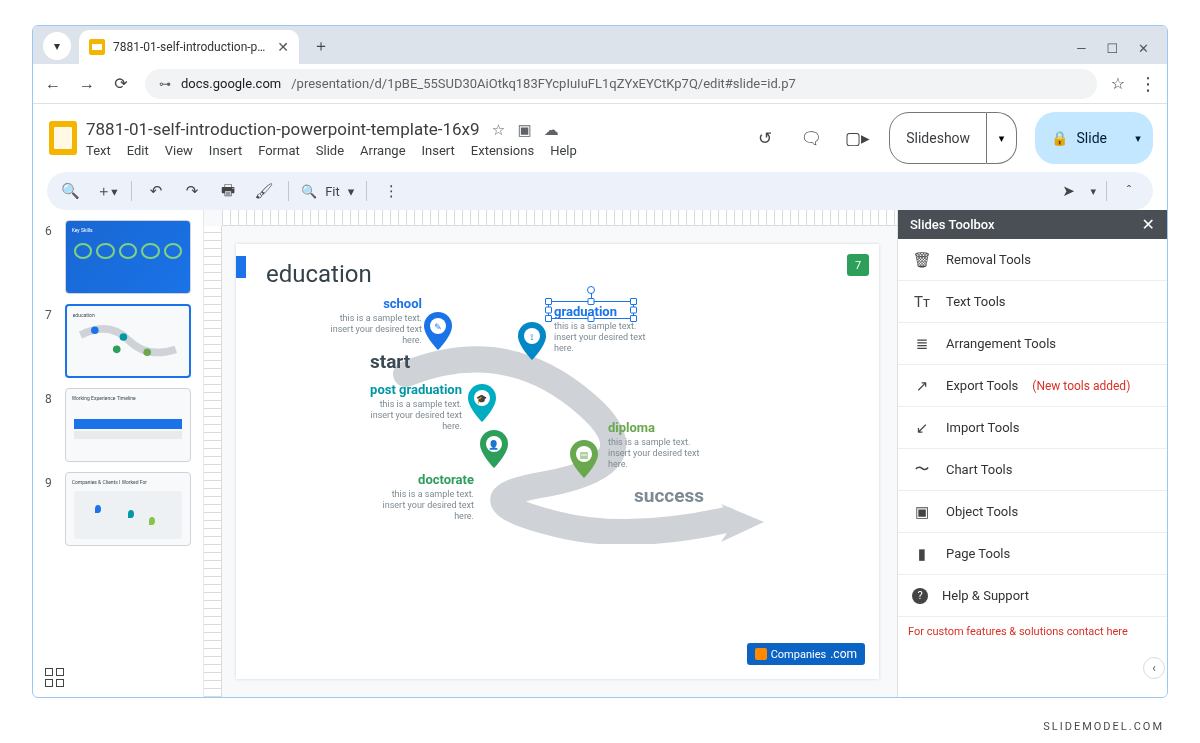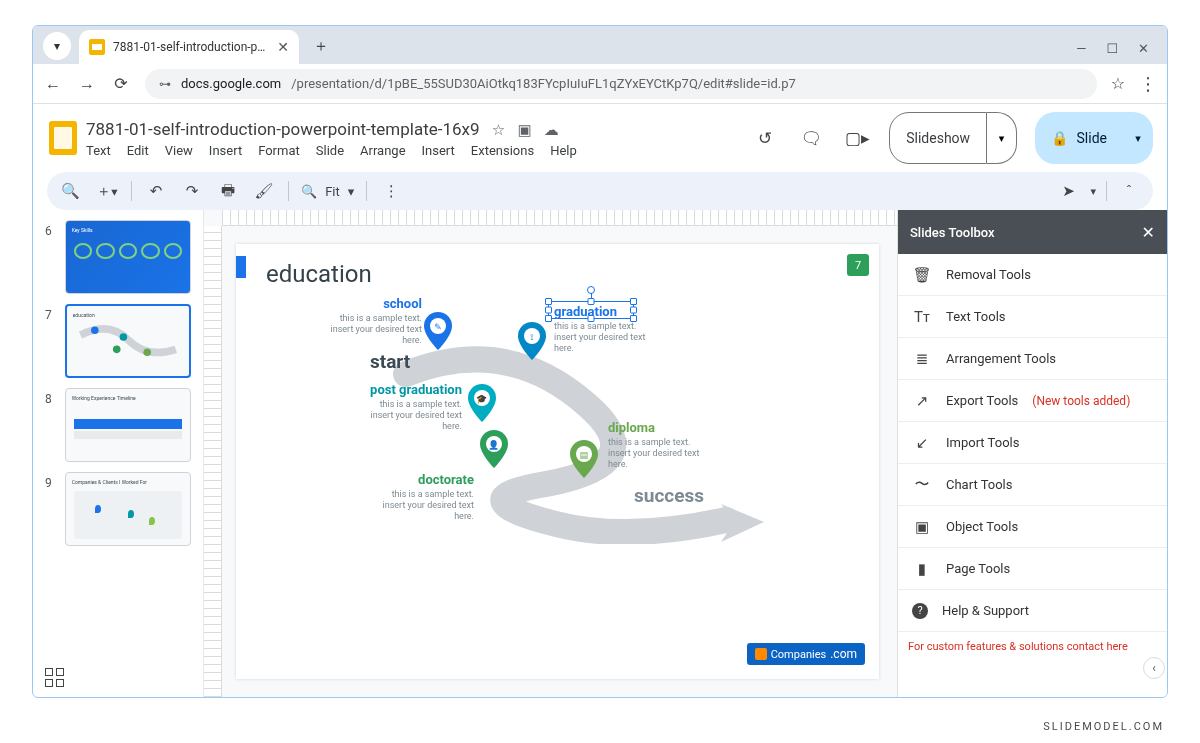--- a/index.html
+++ b/index.html
@@ -192,21 +192,21 @@
   .selhandle{position:absolute;width:7px;height:7px;background:#fff;border:1.5px solid #1a73e8;border-radius:1px;}
   .rothandle{position:absolute;width:8px;height:8px;border:1.5px solid #1a73e8;border-radius:50%;background:#fff;left:50%;top:-16px;transform:translateX(-50%);}
   .rothandle::after{content:'';position:absolute;left:50%;top:100%;width:1px;height:8px;background:#1a73e8;}
   .smlogo{position:absolute;right:14px;bottom:14px;background:#0b63c4;color:#fff;font-size:11px;padding:4px 8px;border-radius:3px;display:flex;align-items:center;gap:4px;}
   .smlogo .sq{width:12px;height:12px;background:#ff8a00;border-radius:2px;}
   
   .sidepanel{
     width:270px;border-left:1px solid #e0e0e0;display:flex;flex-direction:column;
     background:#fff;position:relative;
   }
-  .sphdr{background:#4a4f55;color:#fff;height:44px;display:flex;align-items:center;padding:0 12px;font-size:13px;font-weight:500;}
+  .sphdr{background:#4a4f55;color:#fff;height:29px;display:flex;align-items:center;padding:0 12px;font-size:13px;font-weight:500;}
   .sphdr .spx{margin-left:auto;font-size:16px;}
   .sprow{height:42px;display:flex;align-items:center;padding:0 14px;gap:14px;border-bottom:1px solid #eceff1;font-size:13px;color:#333;}
   .sprow .spicon{width:20px;text-align:center;font-size:15px;color:#444;}
   .sprow .new{color:#d93025;font-size:12px;}
   .spfoot{color:#d93025;font-size:11px;text-align:left;padding:8px 10px;}
   .spcaret{position:absolute;right:2px;bottom:18px;width:22px;height:22px;border:1px solid #dadce0;border-radius:50%;background:#fff;display:flex;align-items:center;justify-content:center;font-size:12px;color:#555;}
   
 </style>
 </head>
 <body>

